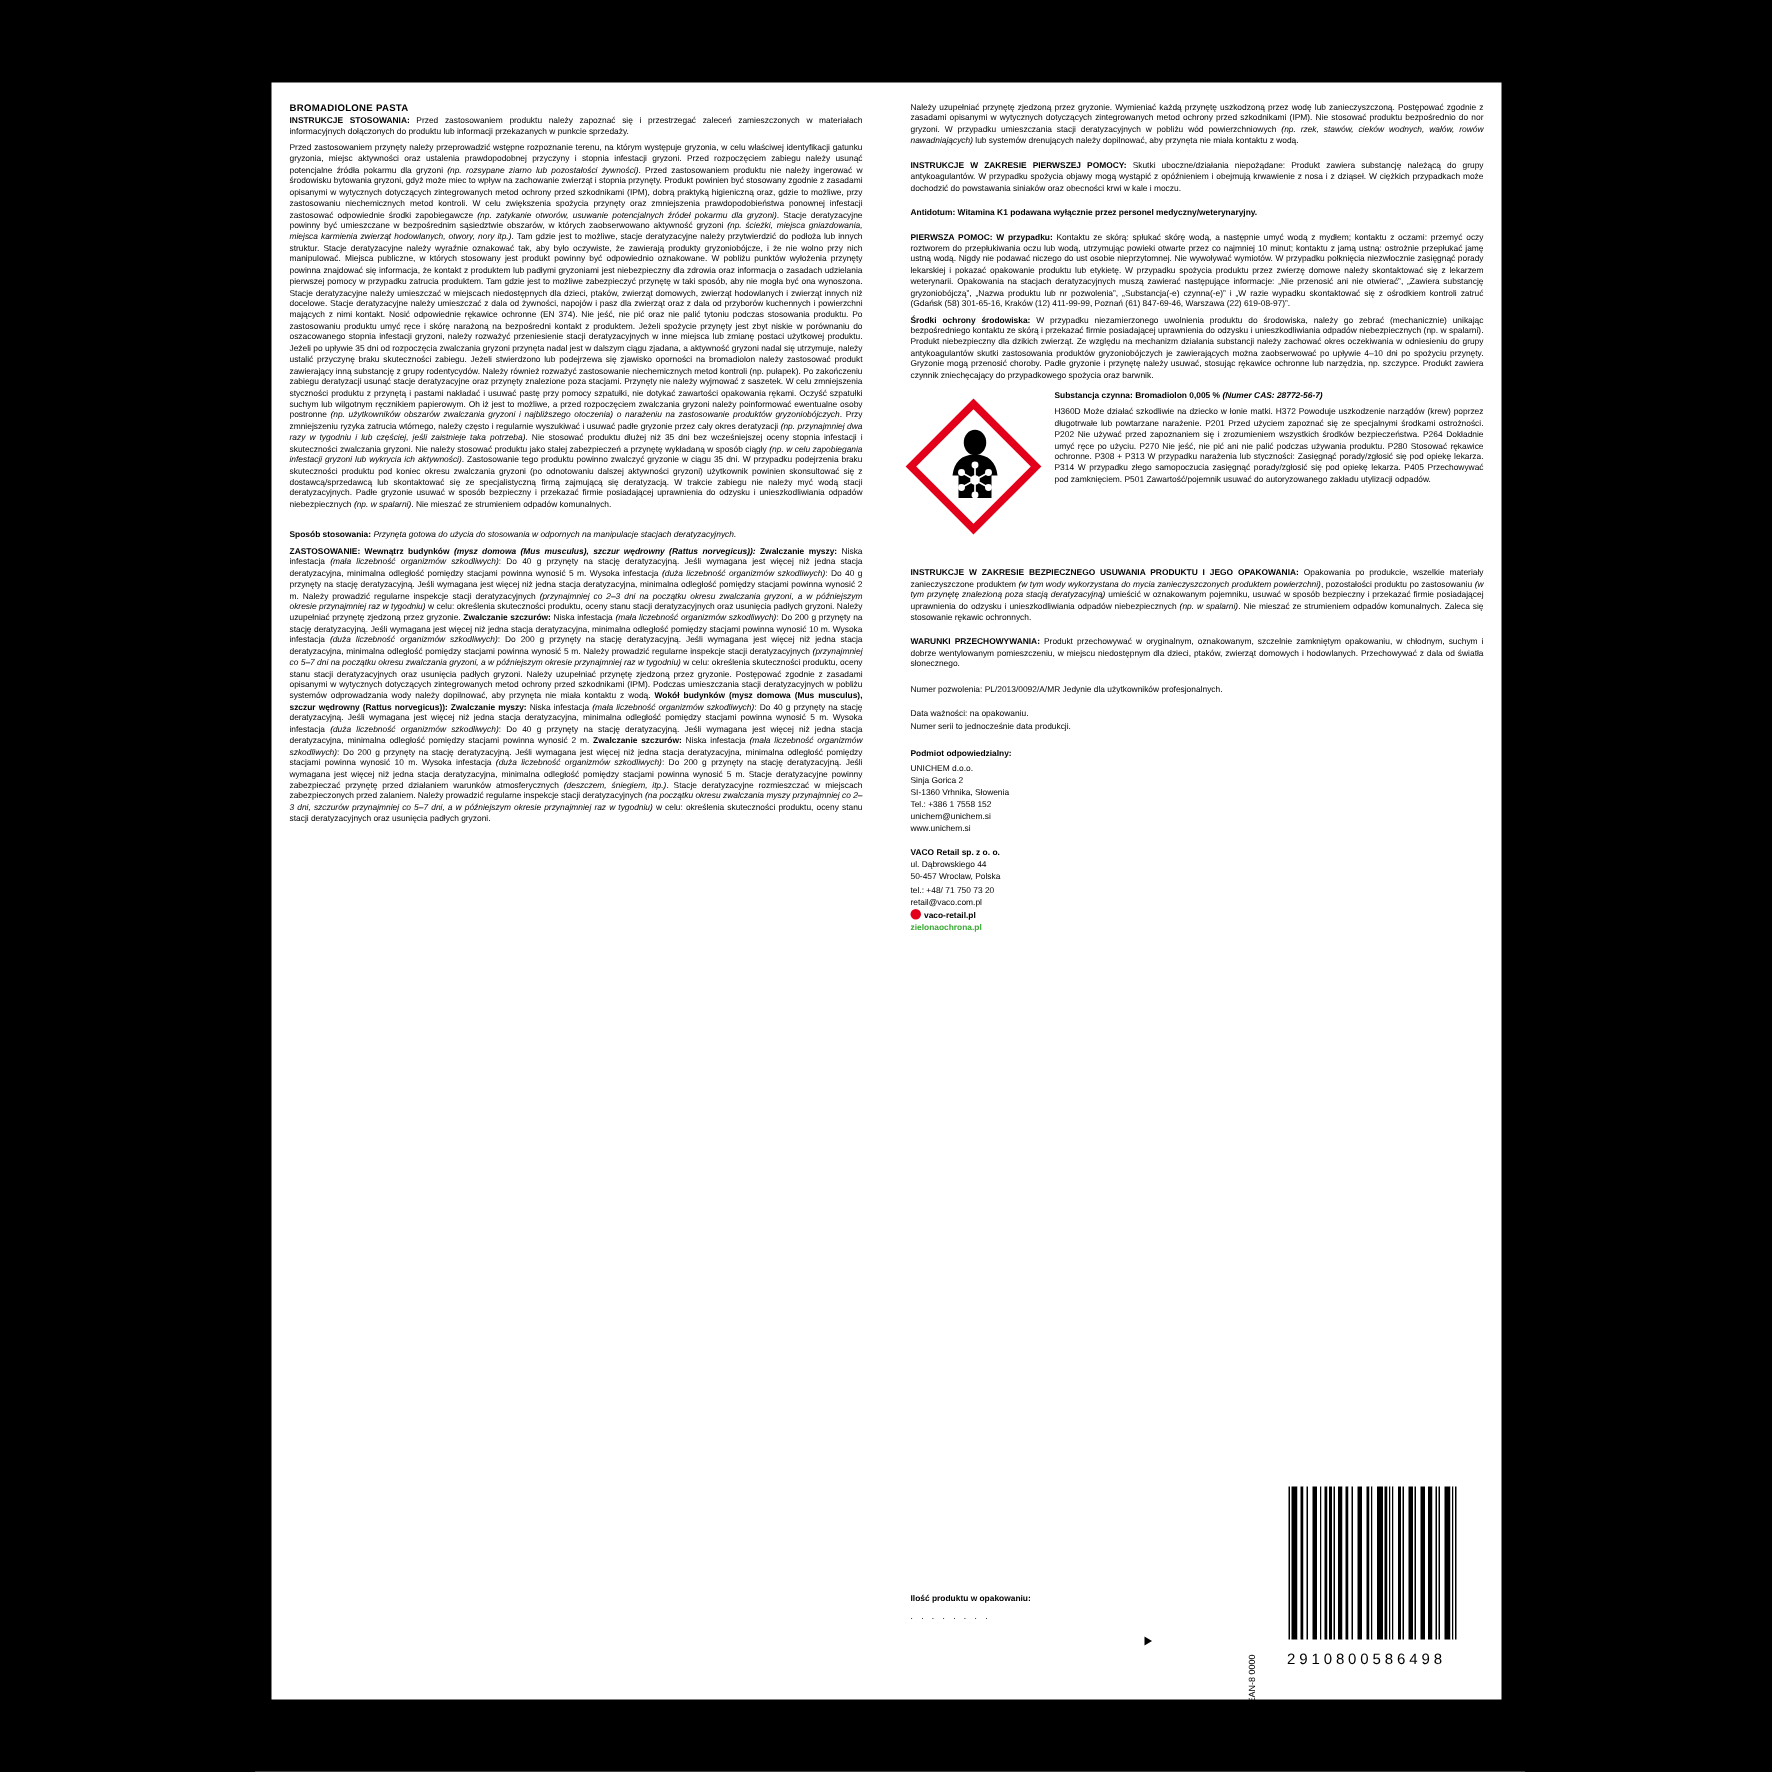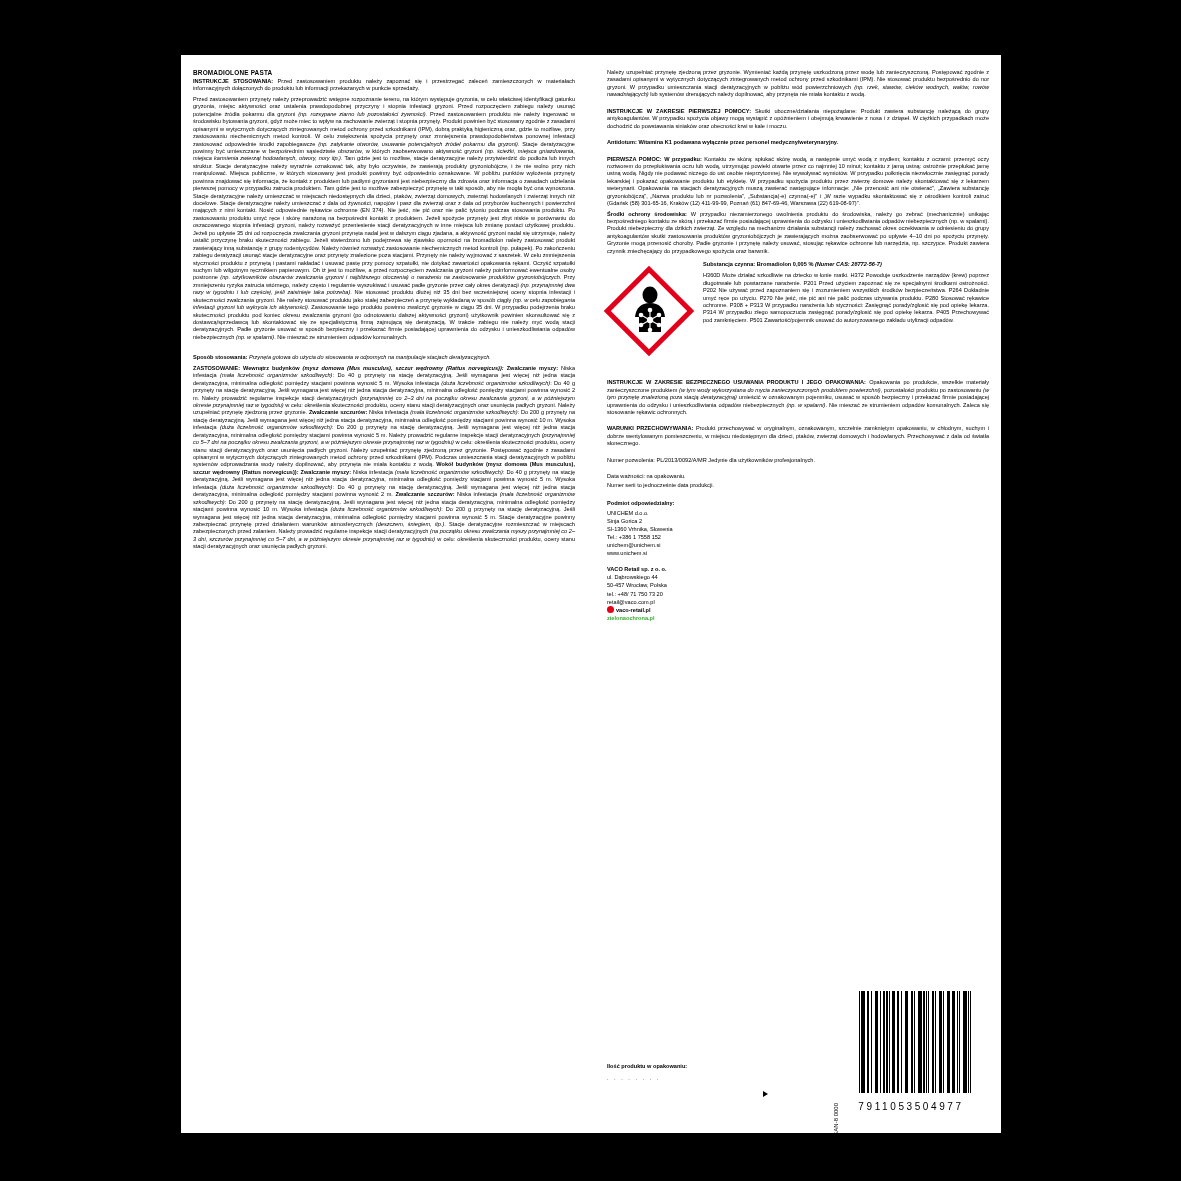--- a/index.html
+++ b/index.html
@@ -344,18 +344,18 @@
             <span style="width: 1.68067%; background: rgb(0, 0, 0);"></span>
             <span style="width: 0.840336%; background: rgb(255, 255, 255);"></span>
             <span style="width: 0.840336%; background: rgb(0, 0, 0);"></span>
             <span style="width: 2.52101%; background: rgb(255, 255, 255);"></span>
             <span style="width: 3.36134%; background: rgb(0, 0, 0);"></span>
             <span style="width: 0.840336%; background: rgb(255, 255, 255);"></span>
             <span style="width: 0.840336%; background: rgb(0, 0, 0);"></span>
             <span style="width: 0.840336%; background: rgb(255, 255, 255);"></span>
             <span style="width: 0.840336%; background: rgb(0, 0, 0);"></span>
           </div>
-        <div class="barcode-digits">7911053504977</div>
+        <div class="barcode-digits">2910800586498</div>
       </div>
 
     </div>
   </div>
 </div>
 
 </body></html>

